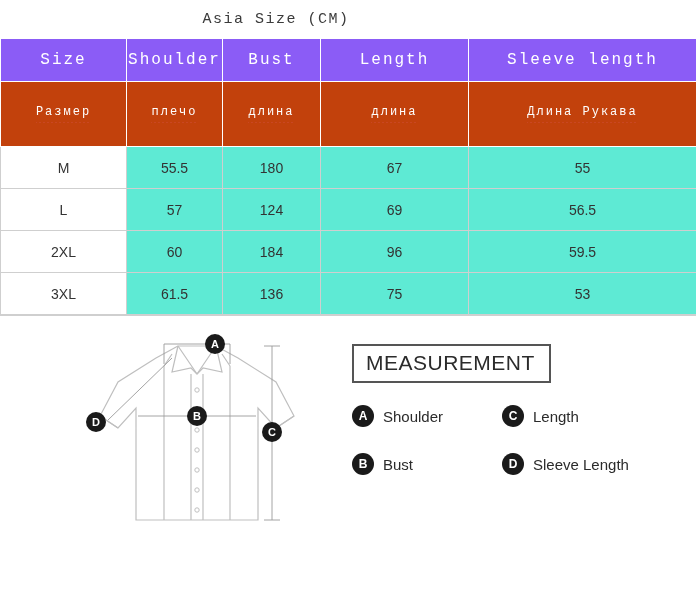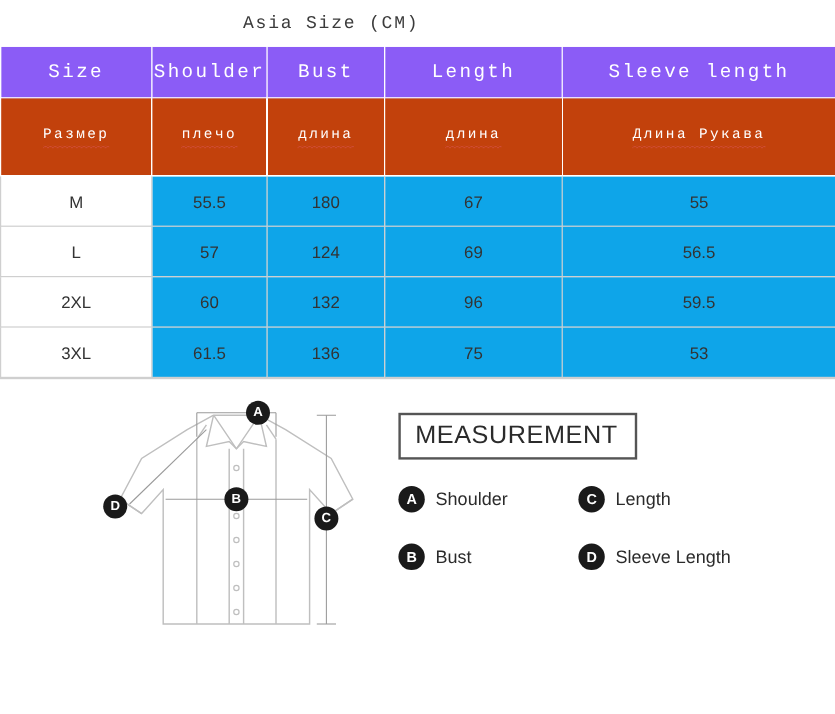--- a/index.html
+++ b/index.html
@@ -75,21 +75,21 @@
     right: 0;
     bottom: 0;
     height: 3px;
     background-image:
       radial-gradient(circle at 2px 3px, transparent 1.6px, #d9534f 1.7px, transparent 2.4px);
     background-size: 4px 4px;
     background-repeat: repeat-x;
     opacity: .85;
   }
   tbody.data-body td {
-    background: #0ea5e9;
+    background: #5eead4;
     border: 1px solid #cfcfcf;
     color: #333;
     font-size: 14px;
     height: 39px;
   }
   tbody.data-body td.size-col {
     background: #ffffff;
   }
   
   col.c-size   { width: 126px; }
@@ -108,21 +108,21 @@
   }
   .shirt-wrap {
     position: absolute;
     left: 60px;
     top: 8px;
     width: 290px;
     height: 236px;
   }
   .legend {
     position: absolute;
-    left: 332px;
+    left: 352px;
     top: 28px;
     width: 320px;
   }
   .measurement-box {
     display: inline-block;
     border: 2px solid #555;
     padding: 5px 14px 6px 12px;
     font-size: 21px;
     letter-spacing: .5px;
     color: #2b2b2b;
@@ -216,21 +216,21 @@
       <tr>
         <td class="size-col">L</td>
         <td>57</td>
         <td>124</td>
         <td>69</td>
         <td>56.5</td>
       </tr>
       <tr>
         <td class="size-col">2XL</td>
         <td>60</td>
-        <td>132</td>
+        <td>184</td>
         <td>96</td>
         <td>59.5</td>
       </tr>
       <tr>
         <td class="size-col">3XL</td>
         <td>61.5</td>
         <td>136</td>
         <td>75</td>
         <td>53</td>
       </tr>

